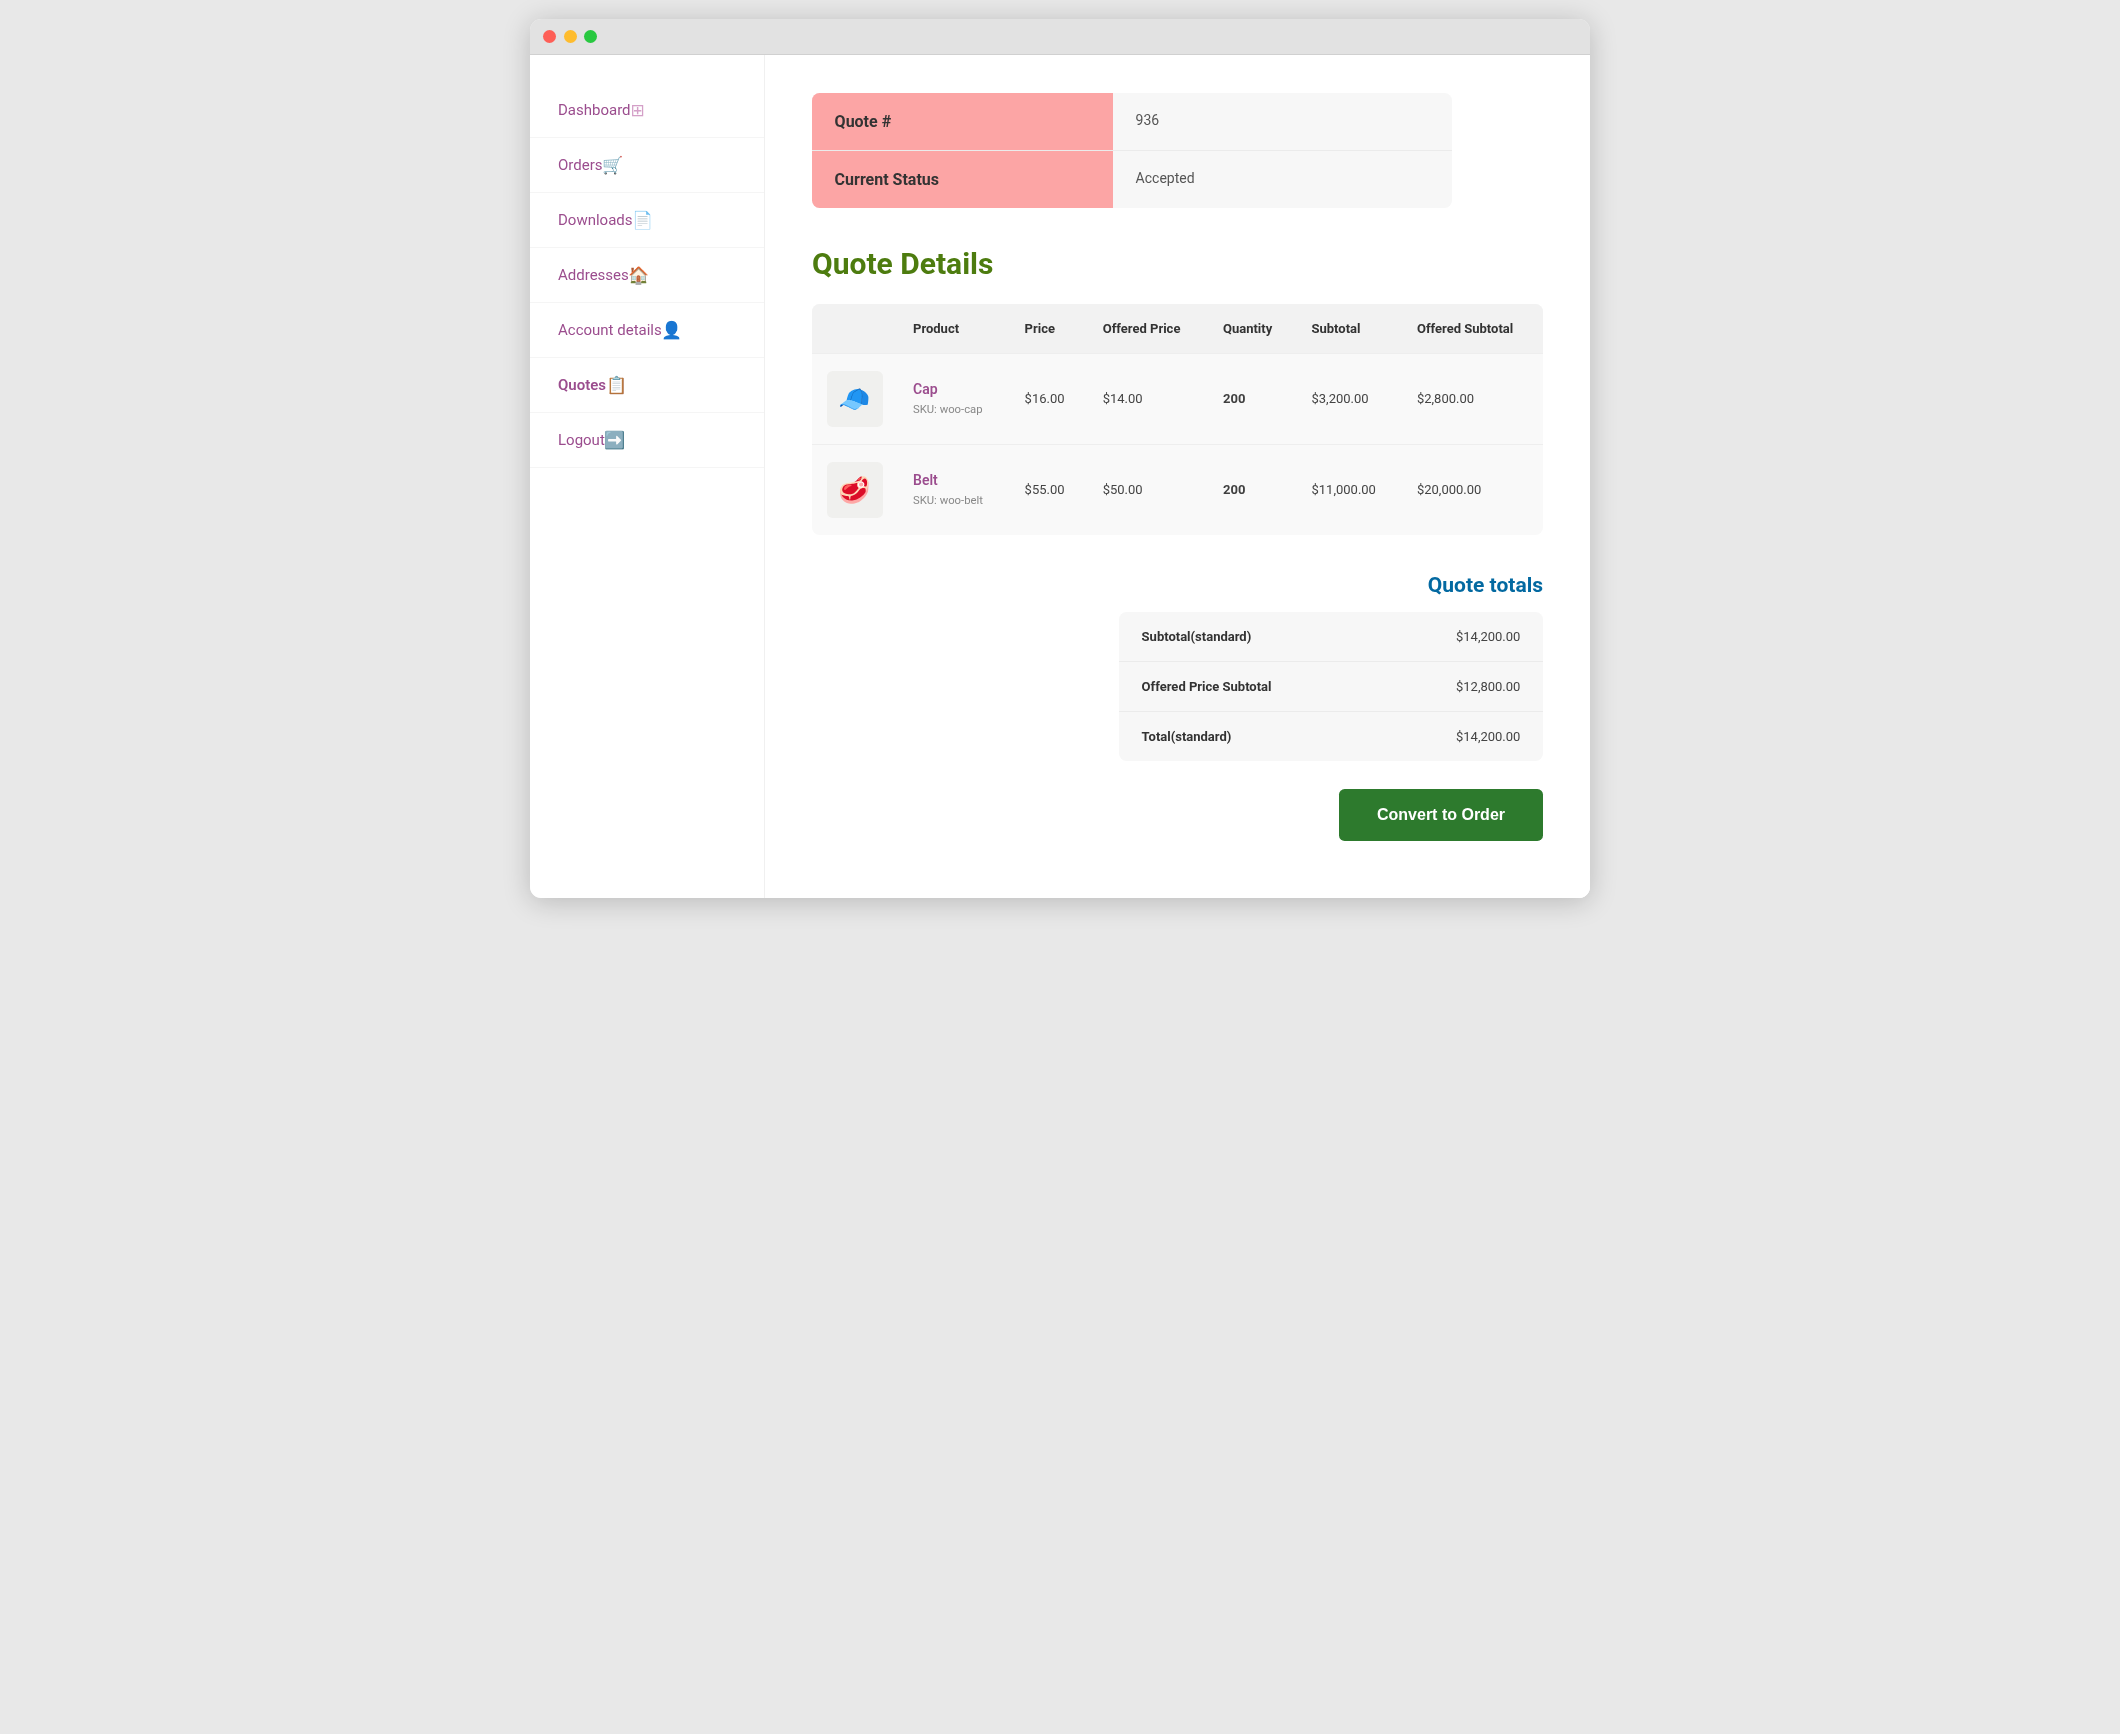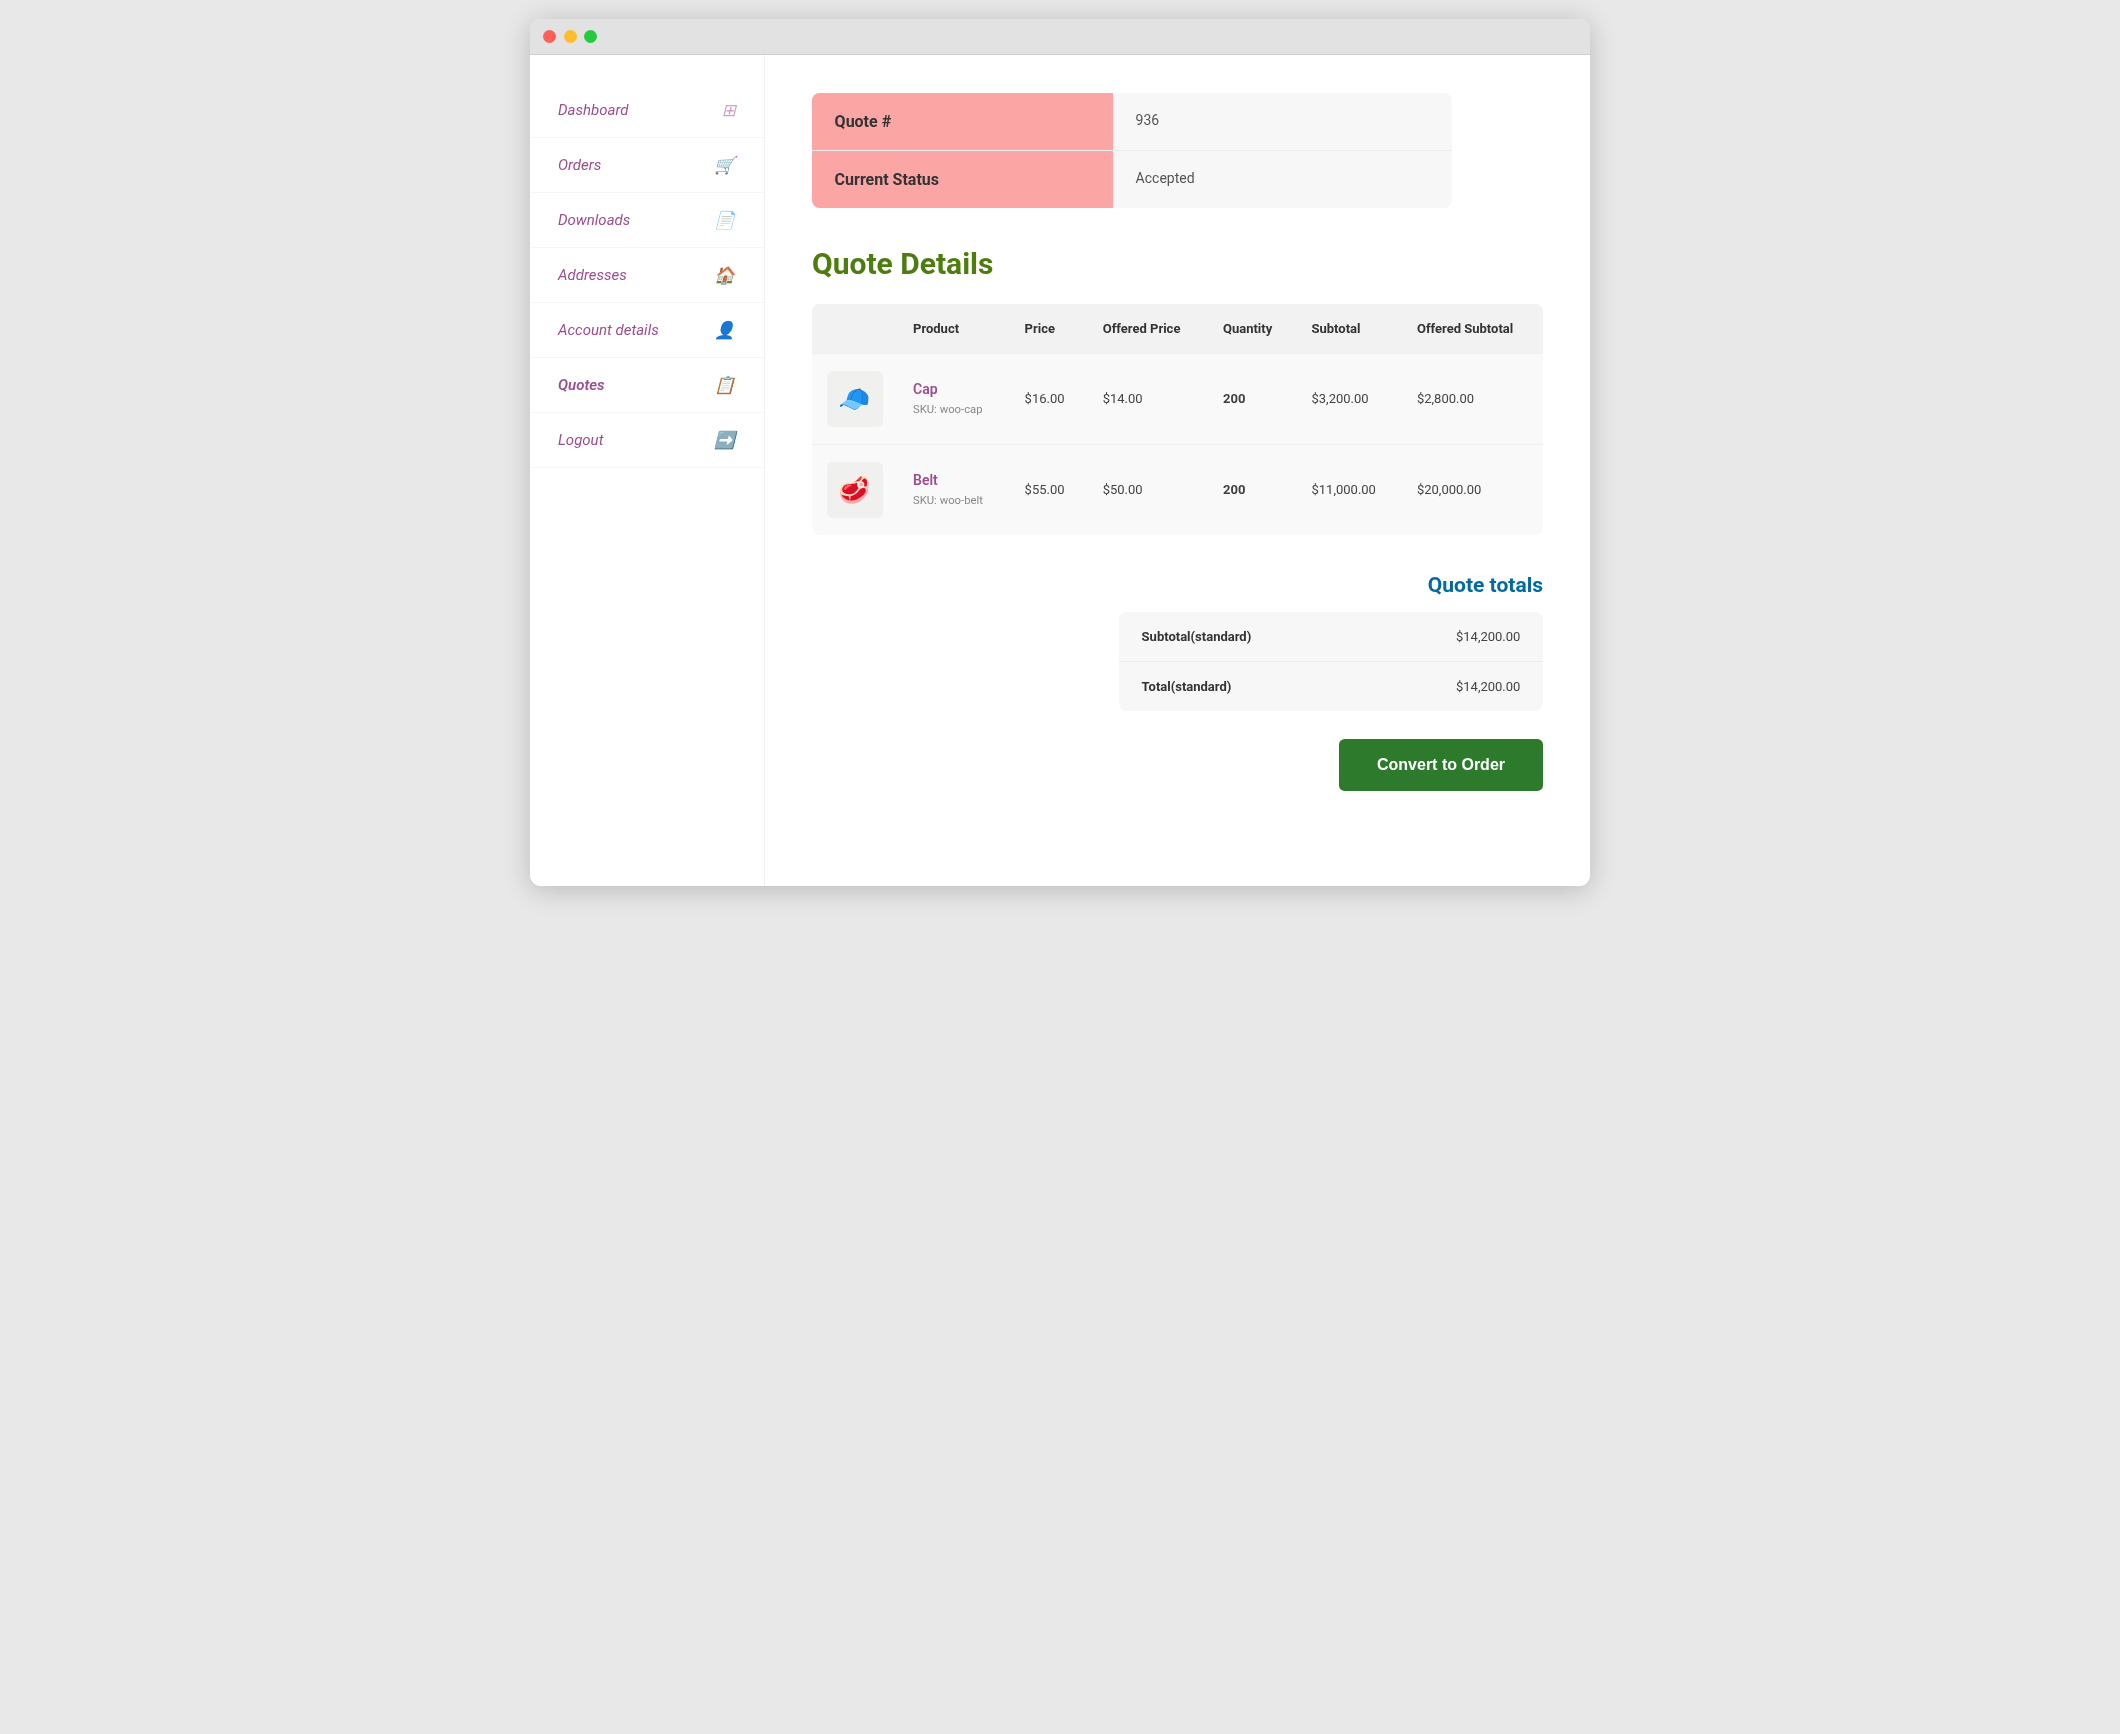--- a/index.html
+++ b/index.html
@@ -45,29 +45,28 @@
     
     .sidebar {
       width: 235px;
       padding: 28px 0;
       border-right: 0.9px solid #f0f0f0;
       flex-shrink: 0;
     }
     .sidebar-item {
       display: flex;
       align-items: center;
-      justify-content: space-between;
+      justify-content: flex-start;
       padding: 17px 28px;
       cursor: pointer;
       border-bottom: 0.9px solid #f5f5f5;
       color: #9b4d8e;
       font-size: 15px;
       font-weight: 400;
       transition: background 0.15s;
-      font-style: italic;
     }
     .sidebar-item.active { color: #9b4d8e; font-weight: 600; }
     .sidebar-icon {
       font-size: 17px;
       color: #d4a0c8;
     }
 
     
     .main {
       flex: 1;
@@ -318,20 +317,24 @@
 
       <div class="totals-section">
         <div class="totals-container">
           <div class="totals-title">Quote totals</div>
           <div class="totals-table" id="totals-table">
           <div class="totals-row">
       <span class="totals-row-label">Subtotal(standard)</span>
       <span class="totals-row-value">$14,200.00</span>
     </div>
               <div class="totals-row">
+      <span class="totals-row-label">Offered Price Subtotal</span>
+      <span class="totals-row-value">$12,800.00</span>
+    </div>
+              <div class="totals-row">
       <span class="totals-row-label">Total(standard)</span>
       <span class="totals-row-value">$14,200.00</span>
     </div>
             </div>
         </div>
       </div>
 
       <div class="footer-actions">
         <button class="convert-btn">Convert to Order</button>
       </div>

